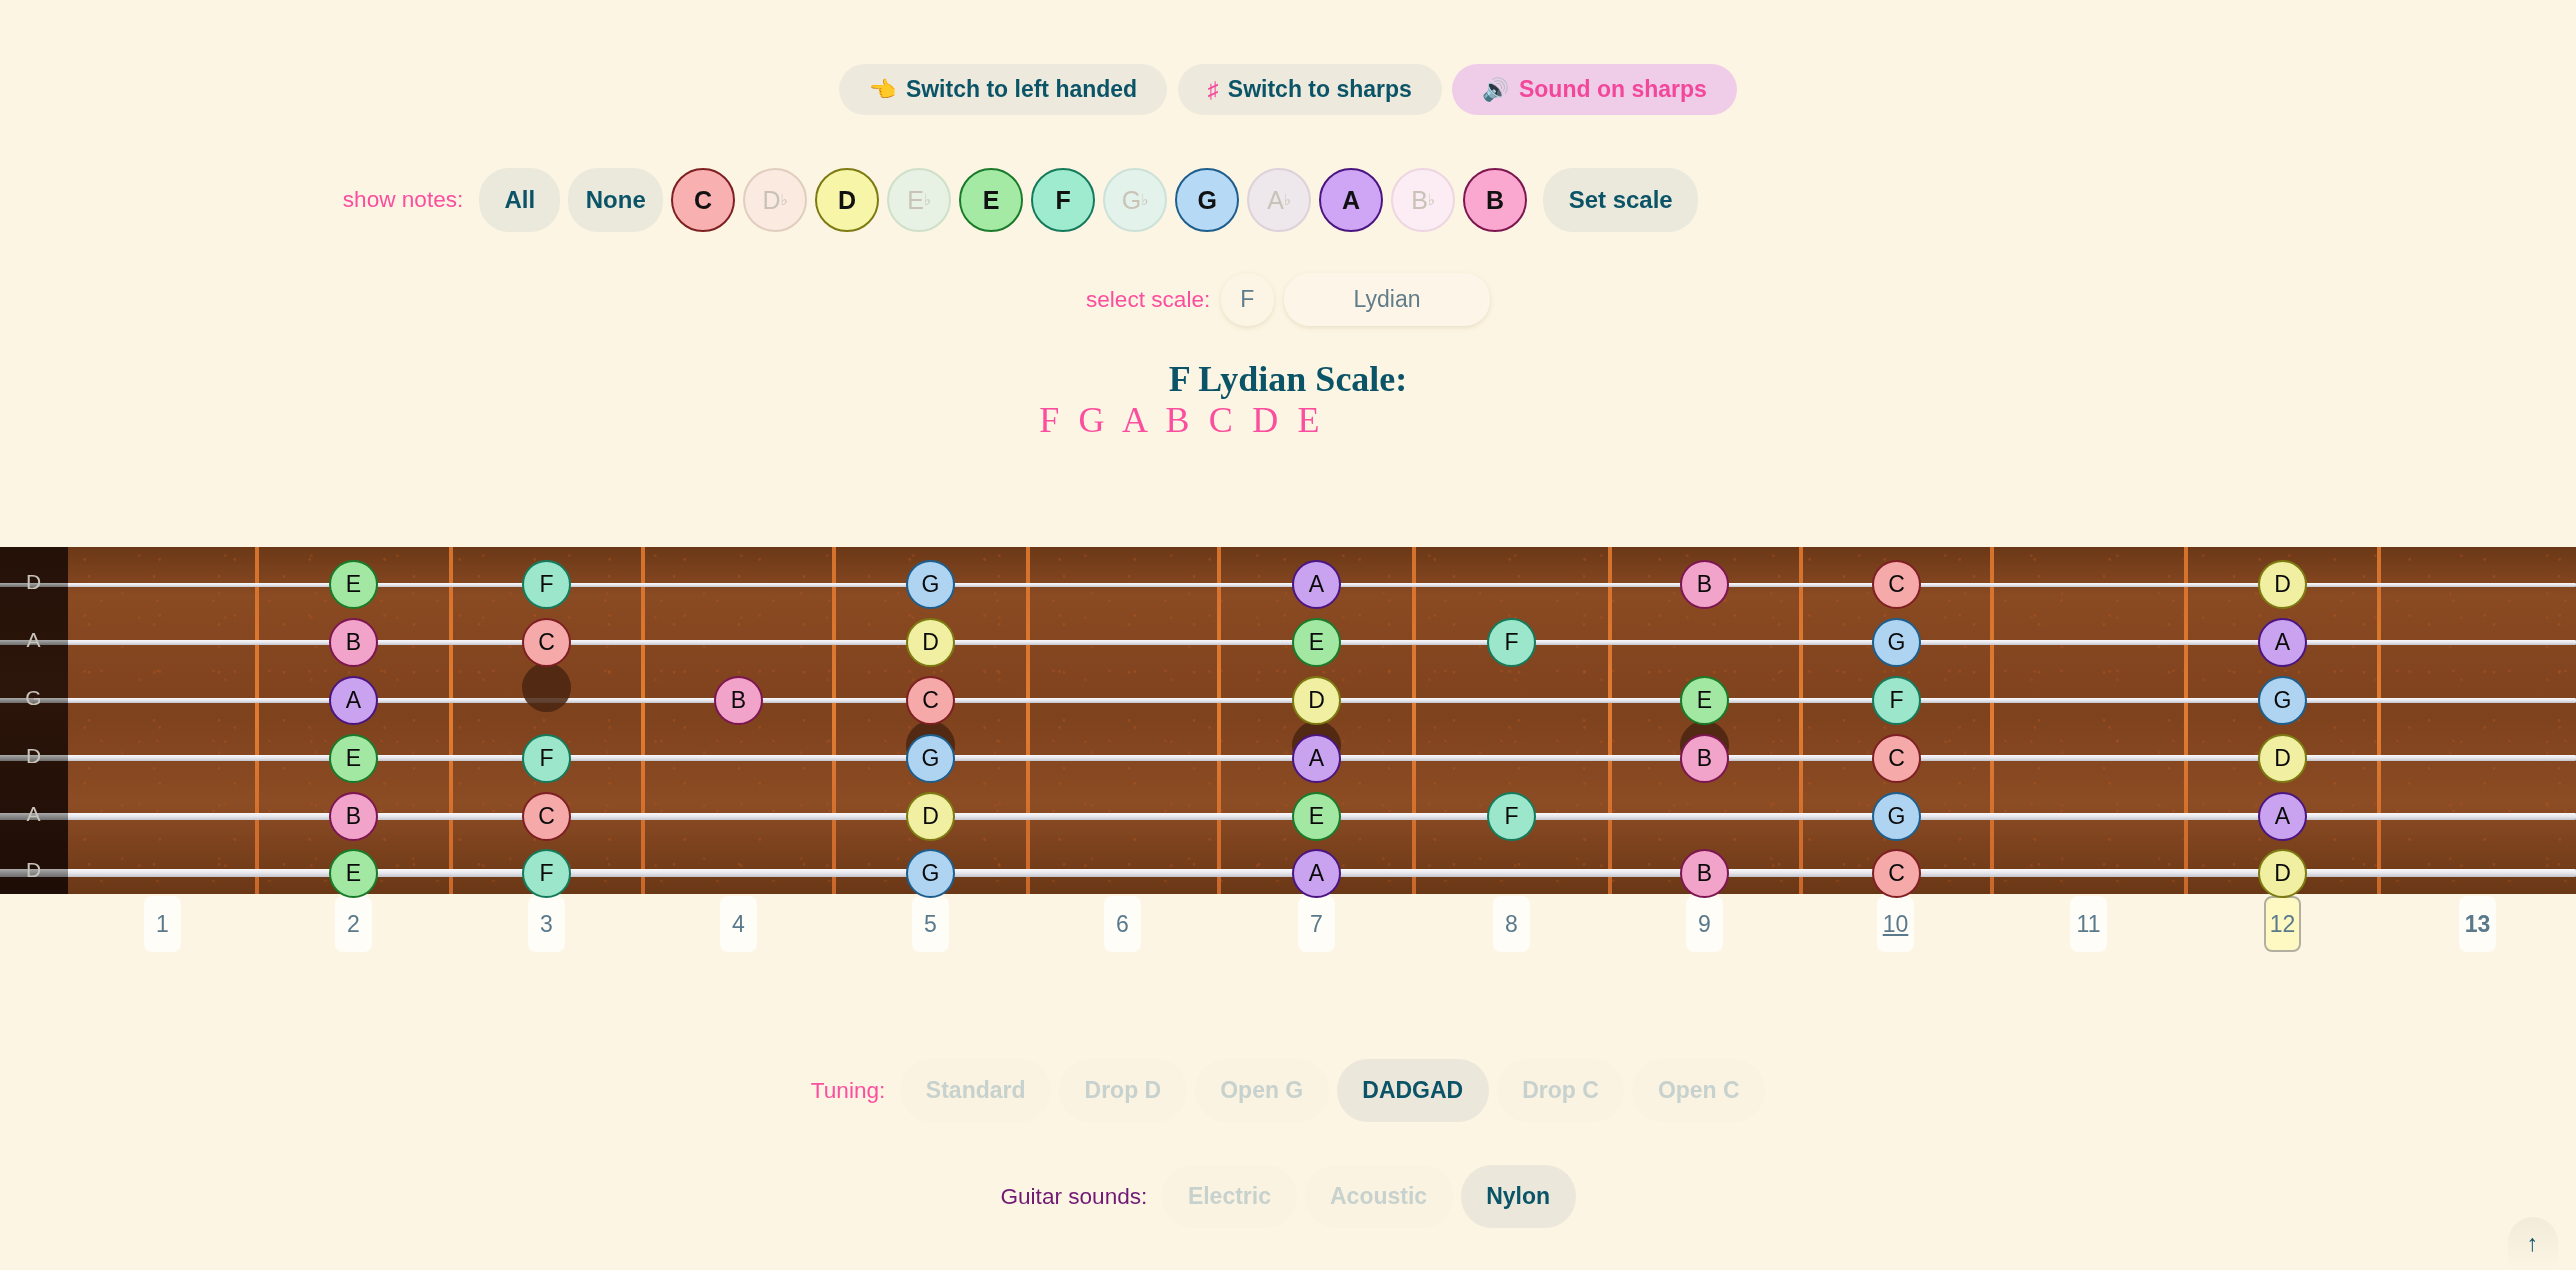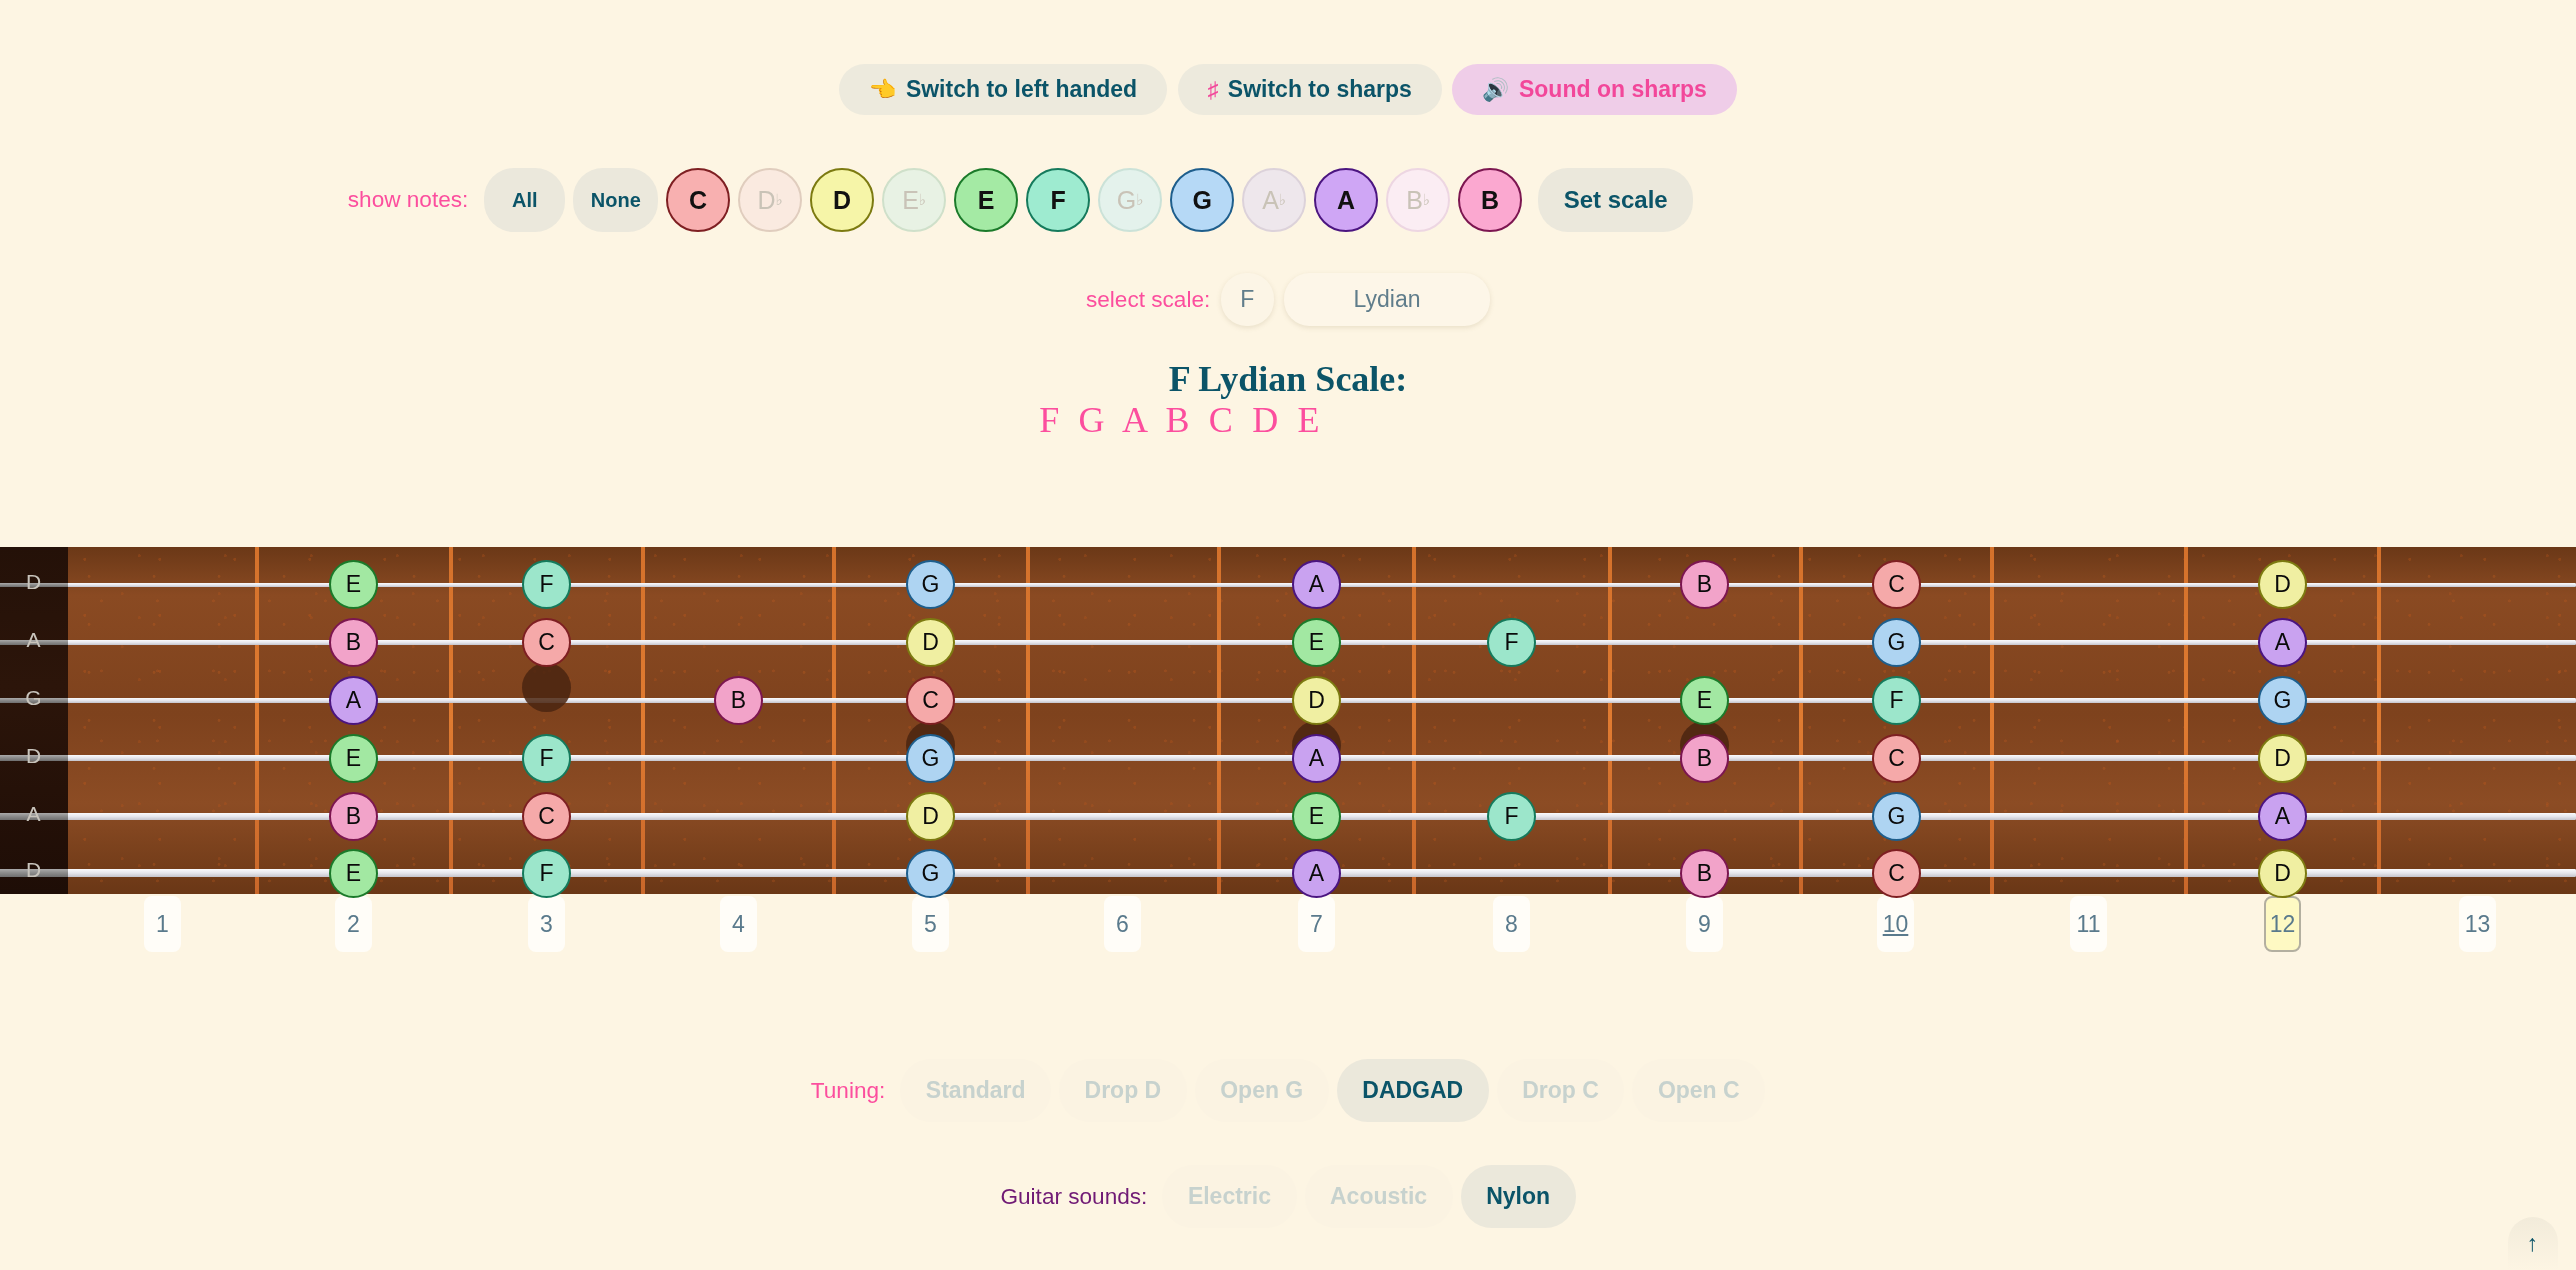--- a/index.html
+++ b/index.html
@@ -35,21 +35,21 @@
 
   
   .noterow {
     position: absolute; top: 168px; left: 0; width: 2041px;
     display: flex; justify-content: center; align-items: center; gap: 8px;
   }
   .showlabel { color: #FC4E9E; font-size: 22.6px; margin-right: 8px; white-space: nowrap; }
   .allnone {
     min-width: 81px; height: 64px; border-radius: 30px;
     background: #EBE8DC; color: #0B5468;
-    font-size: 20px; font-weight: bold; border: none;
+    font-size: 24px; font-weight: bold; border: none;
     display: flex; align-items: center; justify-content: center;
     cursor: pointer; padding: 0 17.4px;
   }
   .notebtn {
     width: 64px; height: 64px; border-radius: 50%;
     display: flex; align-items: center; justify-content: center;
     font-size: 25px; font-weight: bold; color: #111;
     border: 2.9px solid #999; cursor: pointer;
     position: relative;
   }
@@ -323,21 +323,21 @@
       <div class="fnum" style="left: 528px;">3</div>
       <div class="fnum" style="left: 720px;">4</div>
       <div class="fnum" style="left: 912px;">5</div>
       <div class="fnum" style="left: 1104px;">6</div>
       <div class="fnum" style="left: 1298px;">7</div>
       <div class="fnum" style="left: 1493px;">8</div>
       <div class="fnum" style="left: 1686px;">9</div>
       <div class="fnum" style="left: 1877px; text-decoration: underline;">10</div>
       <div class="fnum" style="left: 2070px;">11</div>
       <div class="fnum hl" style="left: 2264px;">12</div>
-      <div class="fnum" style="left: 2459px;">13</div>
+      <div class="fnum" style="left: 2459px; font-weight: bold;">13</div>
     </div>
 
   <div class="tuningrow" id="tuningrow">
     <span class="tlabel">Tuning:</span>
   <button class="tbtn">Standard</button>
       <button class="tbtn">Drop D</button>
       <button class="tbtn">Open G</button>
       <button class="tbtn sel">DADGAD</button>
       <button class="tbtn">Drop C</button>
       <button class="tbtn">Open C</button>

